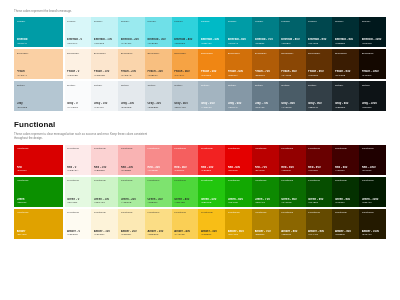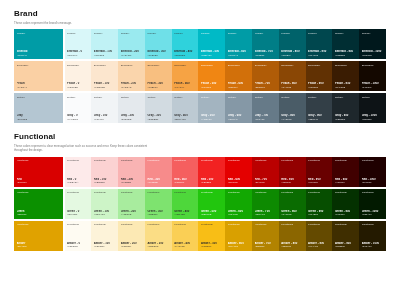--- a/index.html
+++ b/index.html
@@ -51,21 +51,20 @@
     letter-spacing:.05px;
   }
   .gap{width:2px;flex:0 0 2px;background:#ffffff;}
 </style>
 </head>
 <body>
 
 <div class="page">
   <div id="sections-root">
       <div class="section">
-        <div class="sec-title">Brand</div>
         <div class="sec-sub">These colors represent the brand's message.</div>
         <div class="ramp">
           <div class="sw base" style="background: rgb(0, 156, 166); color: rgb(255, 255, 255);">
             <div class="cat">Primary</div>
             <div class="foot">
               <div class="nm">Emerald</div>
               <div class="hex">#009CA6</div>
             </div>
           </div>
           <div class="gap"></div>

